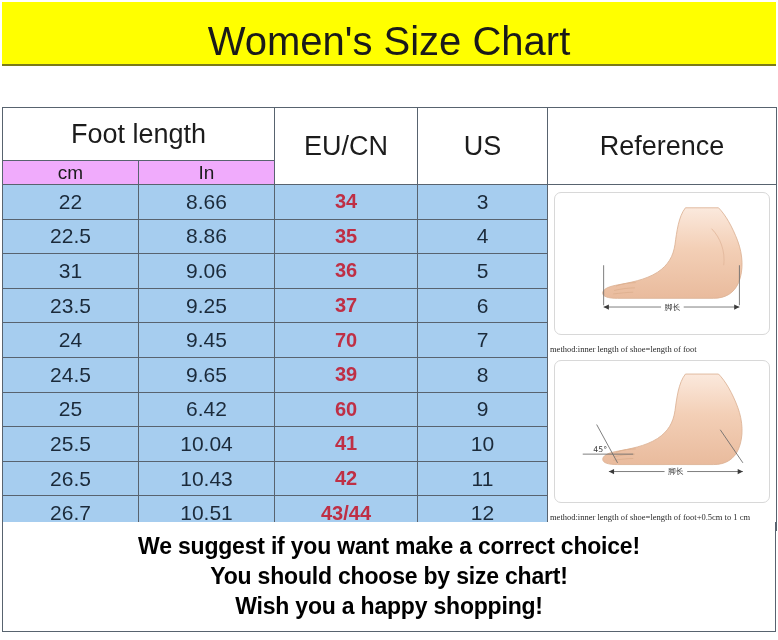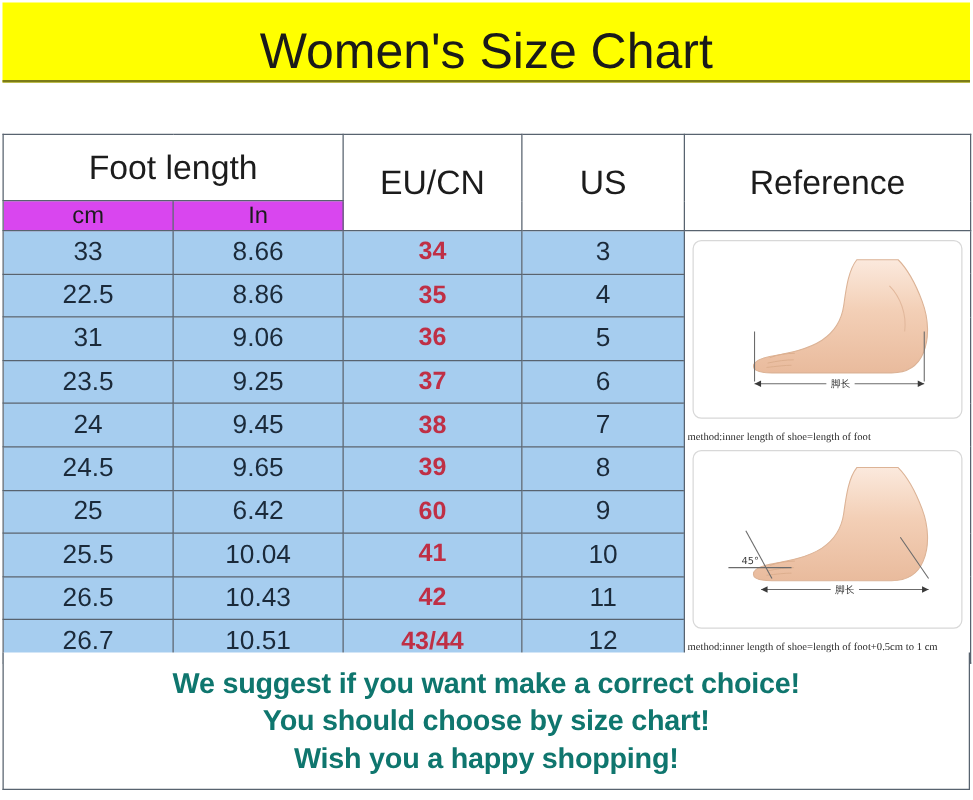--- a/index.html
+++ b/index.html
@@ -64,21 +64,21 @@
     padding: 0;
   }
   th.hdr {
     background: #ffffff;
     color: #1c1c1c;
     font-weight: 400;
     font-size: 27px;
     height: 52px;
   }
   th.sub {
-    background: #d946ef;
+    background: #f0abfc;
     color: #1c1c1c;
     font-weight: 400;
     font-size: 19px;
     height: 23px;
   }
   td.cell {
     background: #a6cdef;
     color: #1b2a3a;
     font-size: 21px;
     height: 33.6px;
@@ -176,21 +176,21 @@
     background: #ffffff;
     display: flex;
     flex-direction: column;
     align-items: center;
     justify-content: center;
     gap: 3px;
   }
   .note-line {
     font-size: 23px;
     font-weight: bold;
-    color: #0f766e;
+    color: #000000;
     white-space: nowrap;
     letter-spacing: -0.2px;
   }
 </style>
 </head>
 <body>
 
 <div id="page">
 
   <div class="title-band">
@@ -213,21 +213,21 @@
           <th class="hdr" rowspan="2">US</th>
           <th class="hdr" rowspan="2">Reference</th>
         </tr>
         <tr>
           <th class="sub">cm</th>
           <th class="sub">In</th>
         </tr>
       </thead>
       <tbody>
         <tr>
-          <td class="cell">33</td>
+          <td class="cell">22</td>
           <td class="cell">8.66</td>
           <td class="cell eu">34</td>
           <td class="cell">3</td>
           <td class="ref-cell" rowspan="10">
             <div class="ref-stack">
 
               <div class="ref-panel">
                 <div class="ref-card">
                   <svg class="foot-svg" viewBox="0 0 216 140" preserveAspectRatio="xMidYMid meet">
                     <defs>
@@ -308,21 +308,21 @@
         </tr>
         <tr>
           <td class="cell">23.5</td>
           <td class="cell">9.25</td>
           <td class="cell eu">37</td>
           <td class="cell">6</td>
         </tr>
         <tr>
           <td class="cell">24</td>
           <td class="cell">9.45</td>
-          <td class="cell eu">38</td>
+          <td class="cell eu">70</td>
           <td class="cell">7</td>
         </tr>
         <tr>
           <td class="cell">24.5</td>
           <td class="cell">9.65</td>
           <td class="cell eu">39</td>
           <td class="cell">8</td>
         </tr>
         <tr>
           <td class="cell">25</td>

